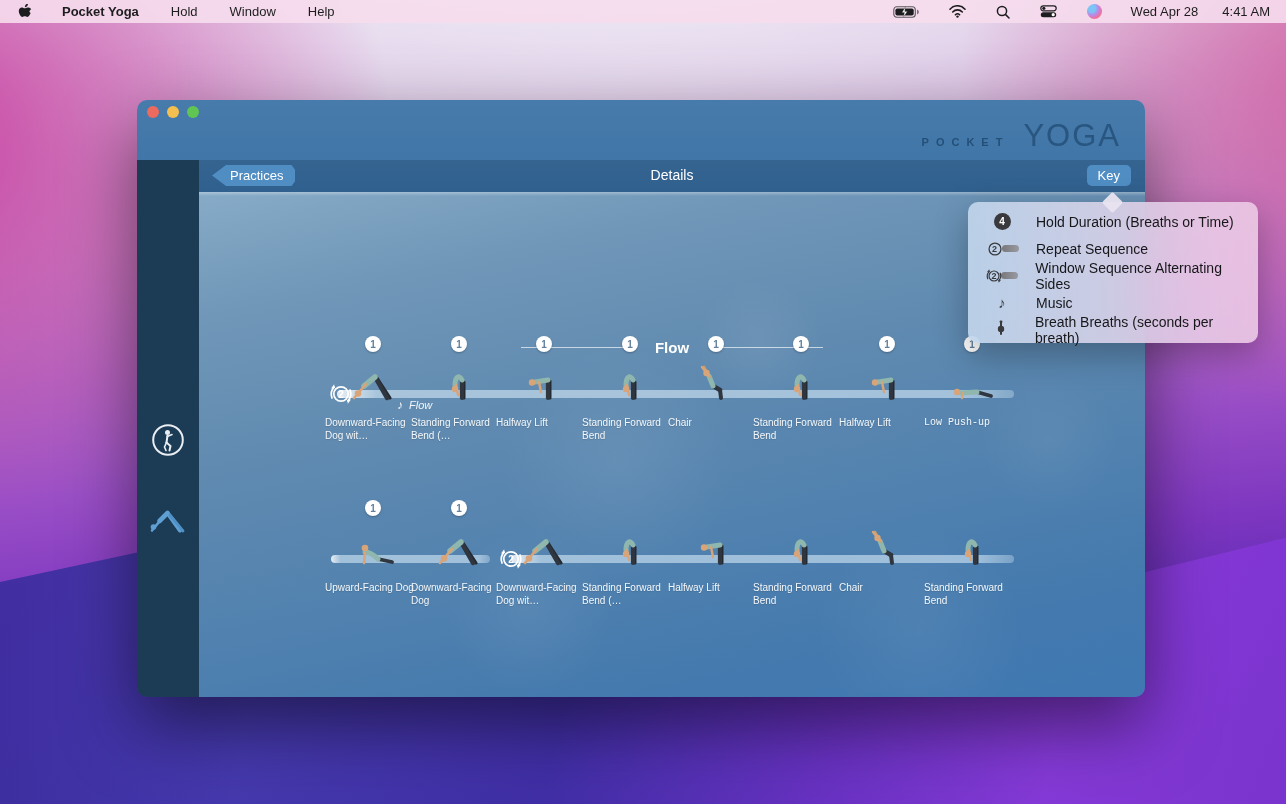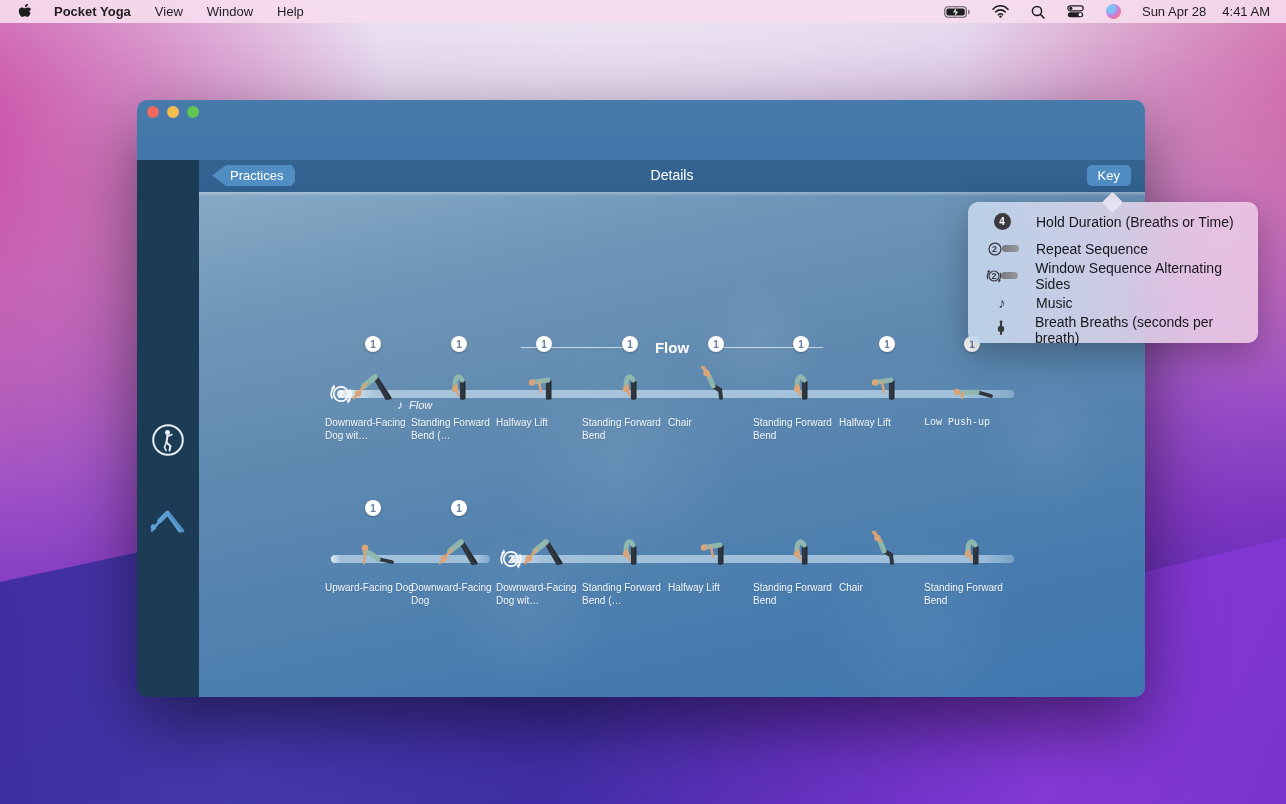--- a/index.html
+++ b/index.html
@@ -17,21 +17,21 @@
   .desktop-waves { position:absolute; left:0; right:0; bottom:0; height:46%;
     background:linear-gradient(100deg,#3a2c9c 0%,#443aae 22%,#3f2fa6 45%,#6a32c4 65%,#8b3bdc 82%,#7f35d2 100%);
     clip-path:polygon(0 40%, 16% 28%, 36% 44%, 54% 28%, 74% 50%, 100% 28%, 100% 100%, 0 100%);
     opacity:.92;
   }
 
   
   .menubar { position:absolute; left:0; top:0; right:0; height:23px;
     background:rgba(246,221,237,.9); display:flex; align-items:center;
     font-size:13px; color:#1d1d1f; padding:0 12px; z-index:40; }
-  .menubar .left, .menubar .right { display:flex; align-items:center; gap:4px;text-align:center; }
+  .menubar .left, .menubar .right { display:flex; align-items:center; gap:12px;text-align:center; }
   .menubar .left { flex:1; }
   .mb-item { padding:0 10px; }
   .mb-app { font-weight:bold; padding:0 10px; }
   .mb-apple { padding:0 8px 0 6px; display:flex; align-items:center; }
   .status-icon { padding:0 9px; display:flex; align-items:center; }
   .mb-clock { padding:0 4px 0 8px; }
   .siri-disc { width:15px; height:15px; border-radius:50%;
     background:radial-gradient(circle at 32% 30%, #7cc4f5 0 25%, #b98ae8 45%, #ef6f9d 70%, #f5b36b 100%); }
 
   
@@ -119,21 +119,21 @@
 </div>
 
 <div class="menubar">
   <div class="left">
     <span class="mb-apple">
       <svg width="14" height="16" viewBox="0 0 14 16">
           <path fill="#1d1d1f" d="M11.3 8.5c0-2.2 1.8-3.2 1.9-3.3-1-1.5-2.6-1.7-3.2-1.7-1.4-.1-2.7.8-3.3.8-.7 0-1.8-.8-2.9-.8C2.3 3.5.8 4.7.8 7.1c0 1.4.5 2.9 1.2 3.9.6.9 1.3 1.9 2.3 1.9s1.3-.6 2.5-.6 1.5.6 2.5.6 1.7-.9 2.3-1.8c.7-1 .9-2 1-2.1-.1-.1-1.3-.6-1.3-2.5zM9.2 2.1c.5-.7.9-1.6.8-2.5-.8 0-1.8.5-2.3 1.2-.5.6-1 1.6-.8 2.5.9.1 1.8-.5 2.3-1.2z"></path>
         </svg>
     </span>
     <span class="mb-app">Pocket Yoga</span>
-    <span class="mb-item">View</span>
+    <span class="mb-item">Hold</span>
     <span class="mb-item">Window</span>
     <span class="mb-item">Help</span>
   </div>
   <div class="right">
     <span class="status-icon">
       <svg width="26" height="12" viewBox="0 0 26 12">
           <rect x="0.8" y="0.8" width="21.5" height="10.4" rx="3" fill="none" stroke="#1d1d1f" stroke-width="1.1" opacity=".7"></rect>
           <rect x="2.4" y="2.4" width="18.3" height="7.2" rx="1.8" fill="#1d1d1f"></rect>
           <path d="M24 3.6 v4.8 c1.2-.4 1.9-1.3 1.9-2.4S25.2 4 24 3.6z" fill="#1d1d1f" opacity=".55"></path>
           <path d="M12.3 1.2 L9 6.4 h2.4 L10.6 10.8 L14.3 5.4 h-2.5 z" fill="#fff" stroke="#555" stroke-width="0.4"></path>
@@ -157,31 +157,35 @@
       <svg width="17" height="13" viewBox="0 0 17 13">
           <rect x="0.8" y="0.8" width="15.4" height="5" rx="2.5" fill="none" stroke="#1d1d1f" stroke-width="1.2"></rect>
           <circle cx="3.8" cy="3.3" r="1.6" fill="#1d1d1f"></circle>
           <rect x="0.8" y="7.2" width="15.4" height="5" rx="2.5" fill="#1d1d1f"></rect>
           <circle cx="13.2" cy="9.7" r="1.6" fill="#fff"></circle>
         </svg>
     </span>
     <span class="status-icon">
         <span class="siri-disc"></span>
       </span>
-    <span class="mb-clock">Sun Apr 28</span>
+    <span class="mb-clock">Wed Apr 28</span>
     <span class="mb-clock">4:41 AM</span>
   </div>
 </div>
 
 <div class="window">
   <div class="titlebar">
     <div class="traffic">
       <span class="tl-dot tl-red"></span>
       <span class="tl-dot tl-yellow"></span>
       <span class="tl-dot tl-green"></span>
+    </div>
+    <div class="logo">
+      <span class="logo-pocket">POCKET</span>
+      <span class="logo-yoga">YOGA</span>
     </div>
   </div>
 
   <div class="navbar">
     <div class="navbar-title">Details</div>
     <div class="back-btn">Practices</div>
     <div class="key-btn">Key</div>
   </div>
 
   <div class="sidebar">

